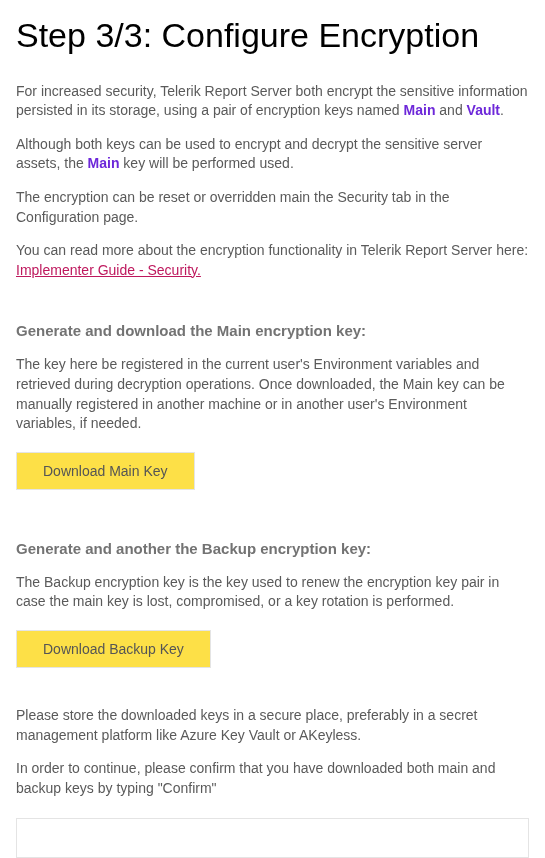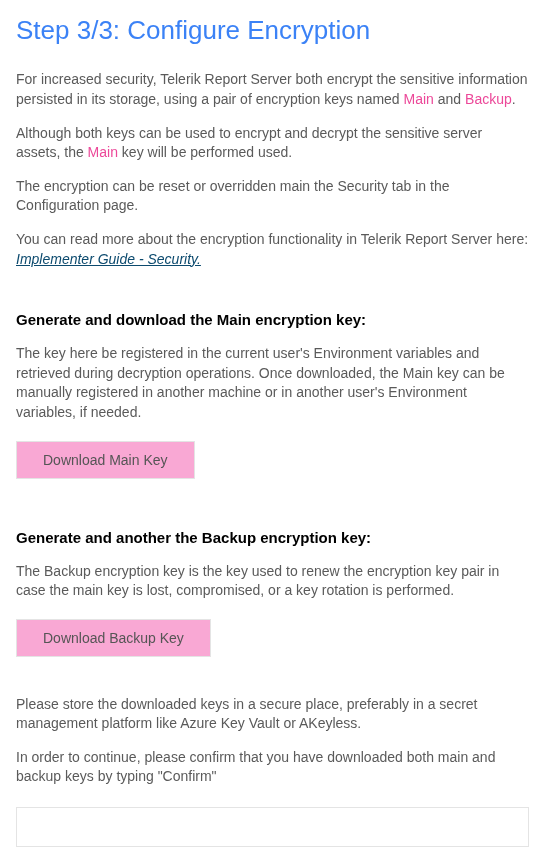--- a/index.html
+++ b/index.html
@@ -6,37 +6,37 @@
   body {
     font-family: Arial, Helvetica, sans-serif;
     color: #5a5a5a;
     background: #fff;
     width: 545px;
     padding: 12px 16px 30px 16px;
     font-size: 14px;
     line-height: 1.4;
   }
   h1 {
-    font-size: 26px;
+    font-size: 34px;
     font-weight: 400;
-    color: #3b82f6;
+    color: #000000;
     margin-bottom: 22px;
   }
   p { margin-bottom: 14px; }
-  .bold { font-weight: 400; color: #ec4899; }
-  a.link { color: #0c4a6e; text-decoration: underline; font-style: italic; }
+  .bold { font-weight: 700; color: #6d28d9; }
+  a.link { color: #be185d; text-decoration: underline; }
   h2.section {
     font-size: 15px;
     font-weight: 700;
-    color: #000000;
+    color: #737373;
     margin-top: 40px;
     margin-bottom: 14px;
   }
   button.dl-btn {
-    background: #f9a8d4;
+    background: #fde047;
     border: 1px solid #e4e4e4;
     color: #555;
     font-size: 14px;
     padding: 10px 26px;
     cursor: pointer;
     margin-top: 4px;
     margin-bottom: 8px;
   }
   .spacer { height: 30px; }
   .confirm-input {
@@ -49,21 +49,21 @@
   }
 </style>
 </head>
 <body>
 
 
 
 <h1>Step 3/3: Configure Encryption</h1>
 
 <p>
-  <span>For increased security, Telerik Report Server both encrypt the sensitive information persisted in its storage, using a pair of encryption keys named </span><span class="bold">Main</span><span> and </span><span class="bold">Backup</span><span>.</span>
+  <span>For increased security, Telerik Report Server both encrypt the sensitive information persisted in its storage, using a pair of encryption keys named </span><span class="bold">Main</span><span> and </span><span class="bold">Vault</span><span>.</span>
 </p>
 
 <p>
   <span>Although both keys can be used to encrypt and decrypt the sensitive server assets, the </span><span class="bold">Main</span><span> key will be performed used.</span>
 </p>
 
 <p>The encryption can be reset or overridden main the Security tab in the Configuration page.</p>
 
 <p>
   <span>You can read more about the encryption functionality in Telerik Report Server here: </span><a href="#" class="link">Implementer Guide - Security.</a>

